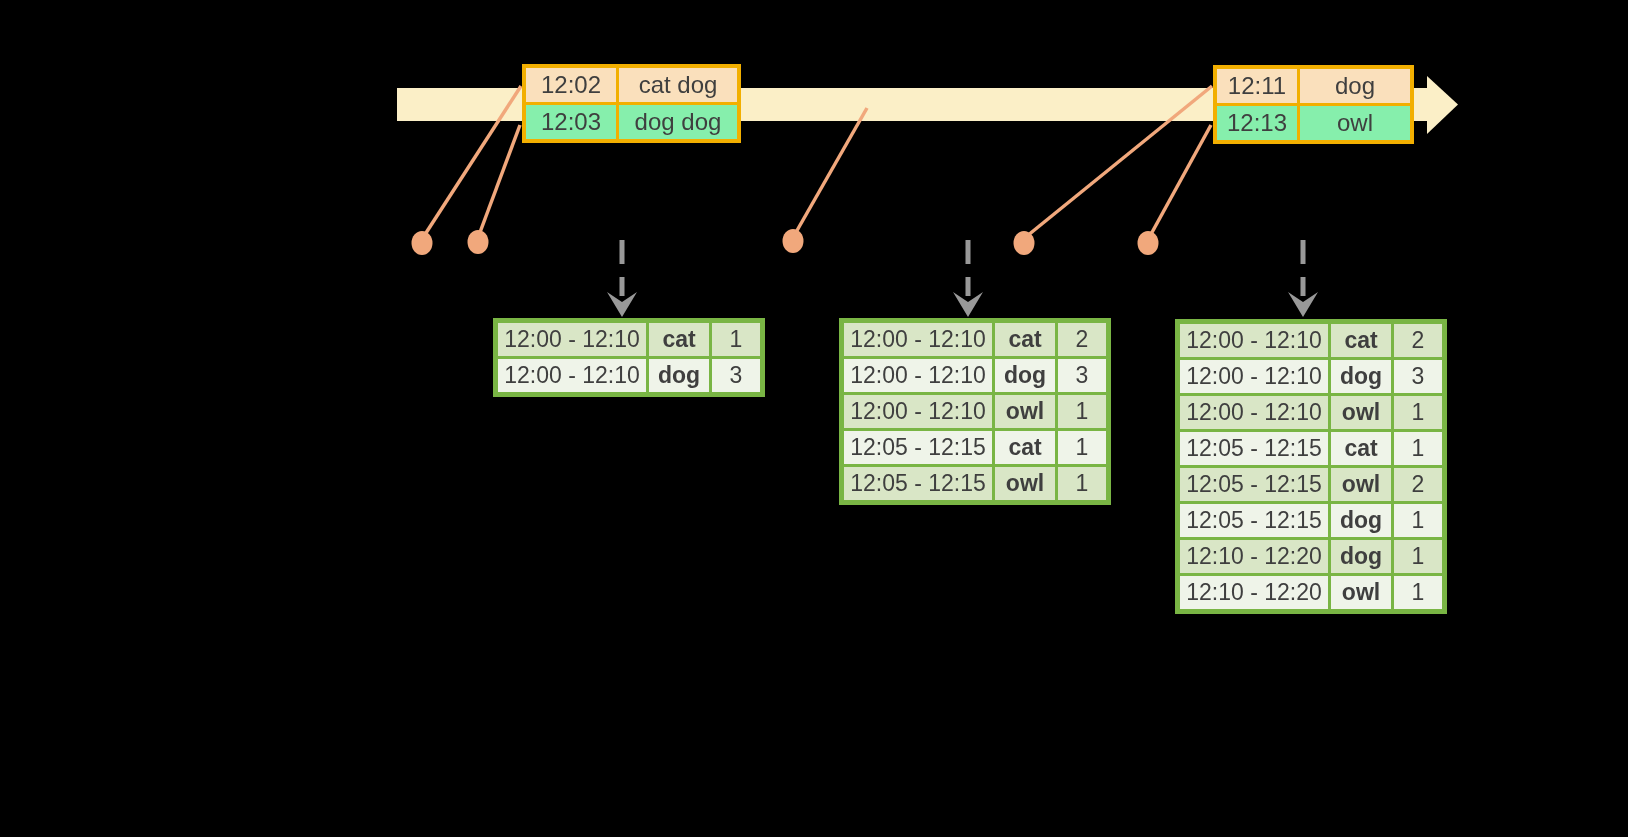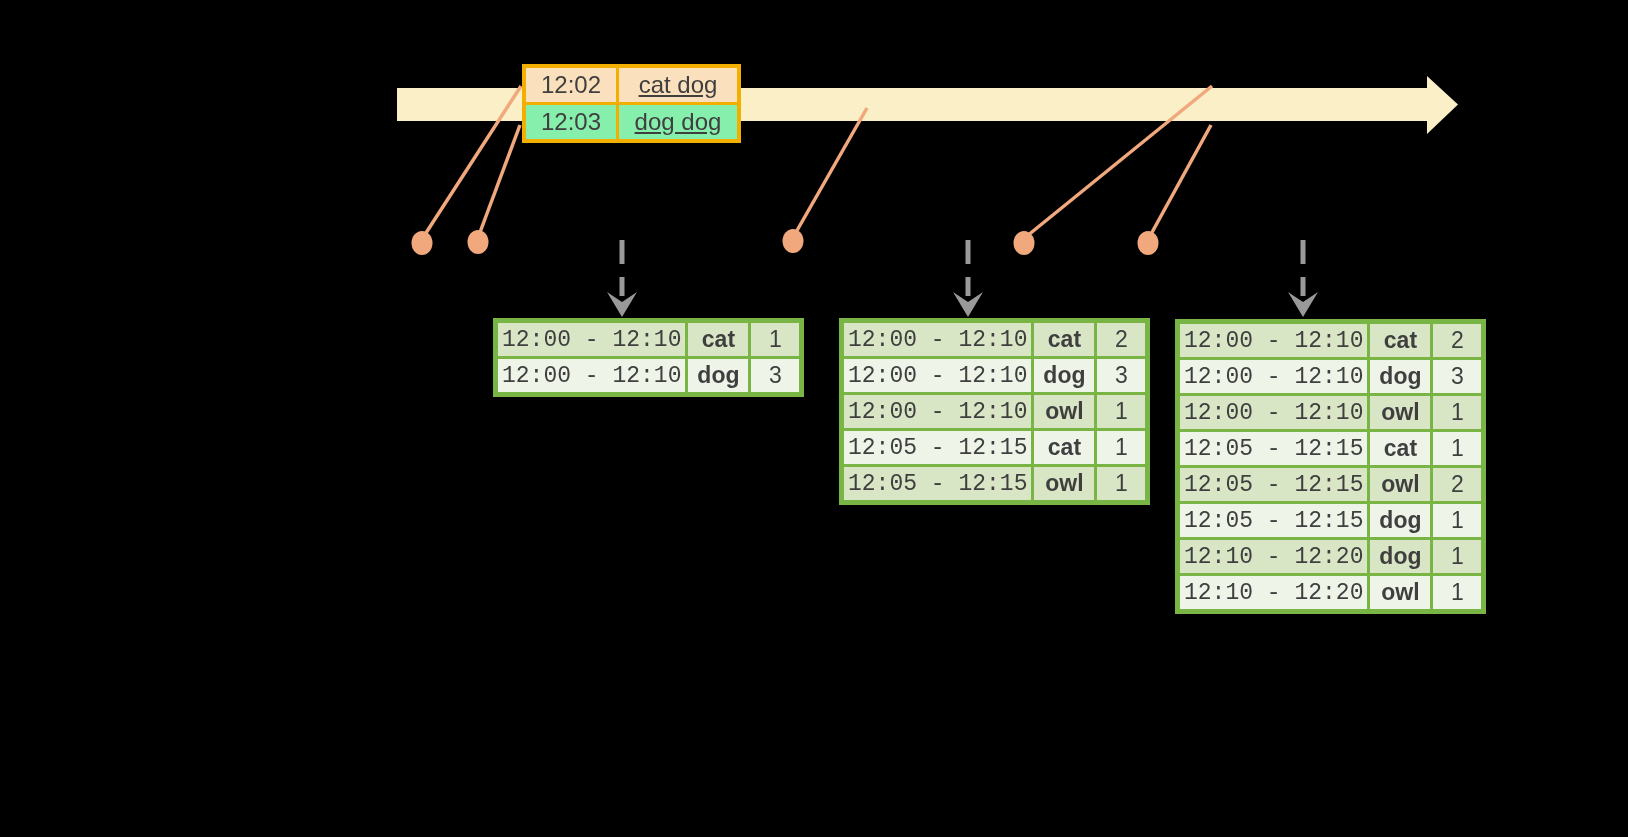--- a/index.html
+++ b/index.html
@@ -31,21 +31,21 @@
     color:#3F3F3F;
     font-size:24px;
     padding:0 6px;
     white-space:nowrap;
   }
   .event-table{border:4px solid #F2AF00;}
   .event-table tr:nth-child(1) td{background:#FAE0BC;}
   .event-table tr:nth-child(2) td{background:#86efac;}
   .t1{left:522px;top:64px;}
   .t1 td:first-child{width:78px;}
-  .t1 td:last-child{width:106px;text-decoration:underline;}
+  .t1 td:last-child{width:106px;}
   .t2{left:868px;top:83px;}
   .t2 td{height:28px;}
   .t2 td:first-child{width:78px;}
   .t2 td:last-child{width:110px;}
   .t3{left:1213px;top:65px;}
   .t3 td:first-child{width:68px;}
   .t3 td:last-child{width:98px;}
 
   
   .result-table{
@@ -60,21 +60,21 @@
     height:33px;
     text-align:center;
     vertical-align:middle;
     color:#3F3F3F;
     font-size:23px;
     padding:0 4px;
     white-space:nowrap;
   }
   .result-table tr:nth-child(odd) td{background:#D9E6C6;}
   .result-table tr:nth-child(even) td{background:#EFF4E9;}
-  .result-table td:nth-child(1){width:140px;font-family:Liberation Mono, monospace;}
+  .result-table td:nth-child(1){width:140px;}
   .result-table td:nth-child(2){width:52px;font-weight:bold;}
   .result-table td:nth-child(3){width:40px;}
   .g1{left:493px;top:318px;}
   .g2{left:839px;top:318px;}
   .g3{left:1175px;top:319px;}
 </style>
 </head>
 <body>
 
 <div class="canvas">
@@ -116,20 +116,32 @@
         <tr>
           <td>12:02</td>
           <td>cat dog</td>
         </tr>
         <tr>
           <td>12:03</td>
           <td>dog dog</td>
         </tr>
       </tbody>
     </table>
+  <table class="event-table t3">
+      <tbody>
+        <tr>
+          <td>12:11</td>
+          <td>dog</td>
+        </tr>
+        <tr>
+          <td>12:13</td>
+          <td>owl</td>
+        </tr>
+      </tbody>
+    </table>
 
   <table class="result-table g1">
       <tbody>
         <tr>
           <td>12:00 - 12:10</td>
           <td>cat</td>
           <td>1</td>
         </tr>
         <tr>
           <td>12:00 - 12:10</td>

